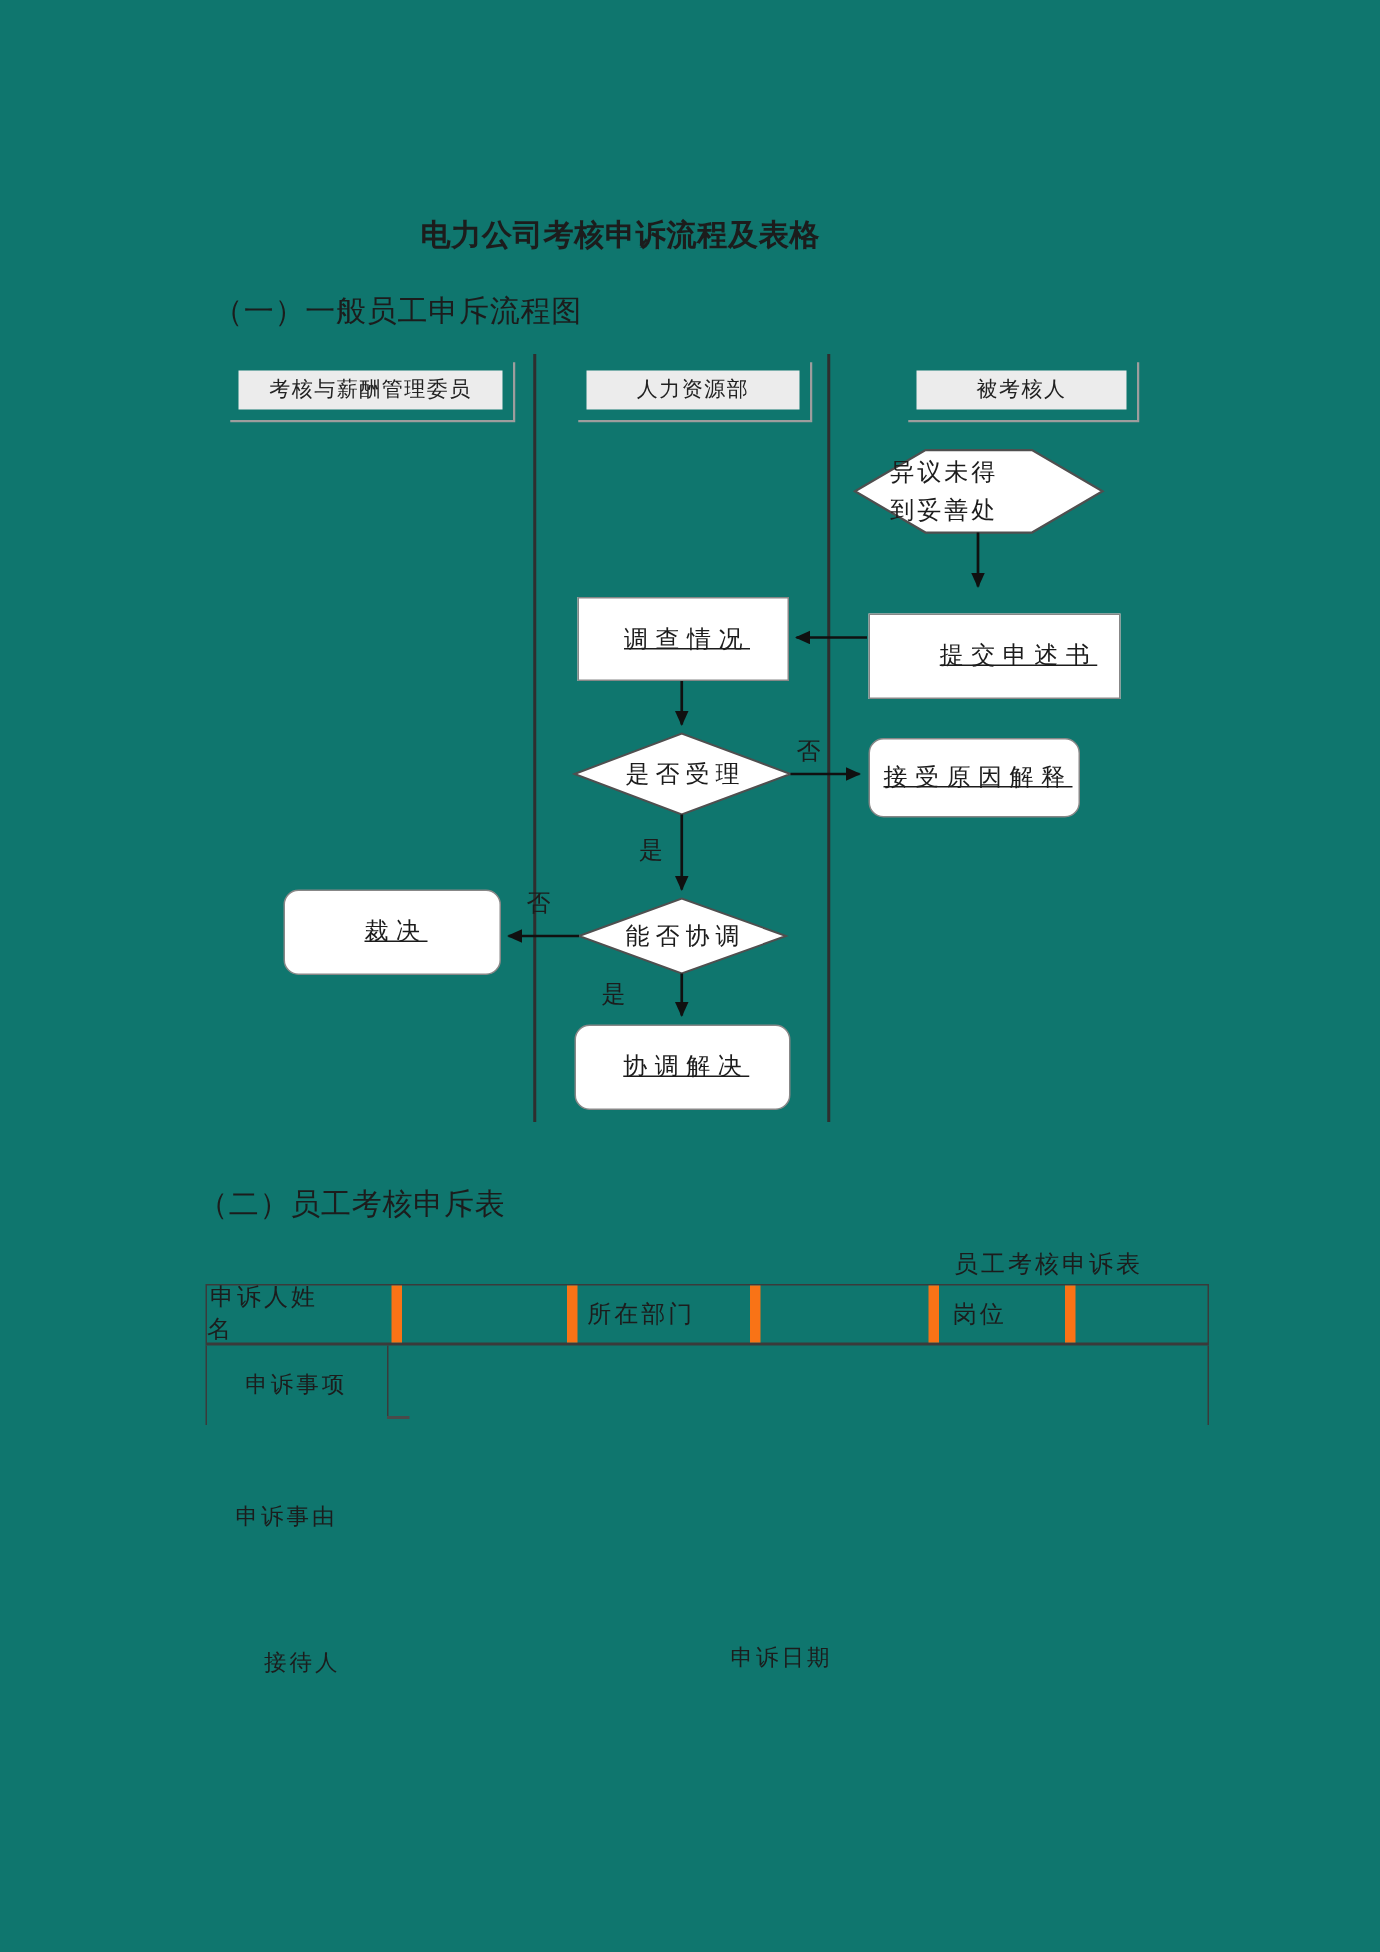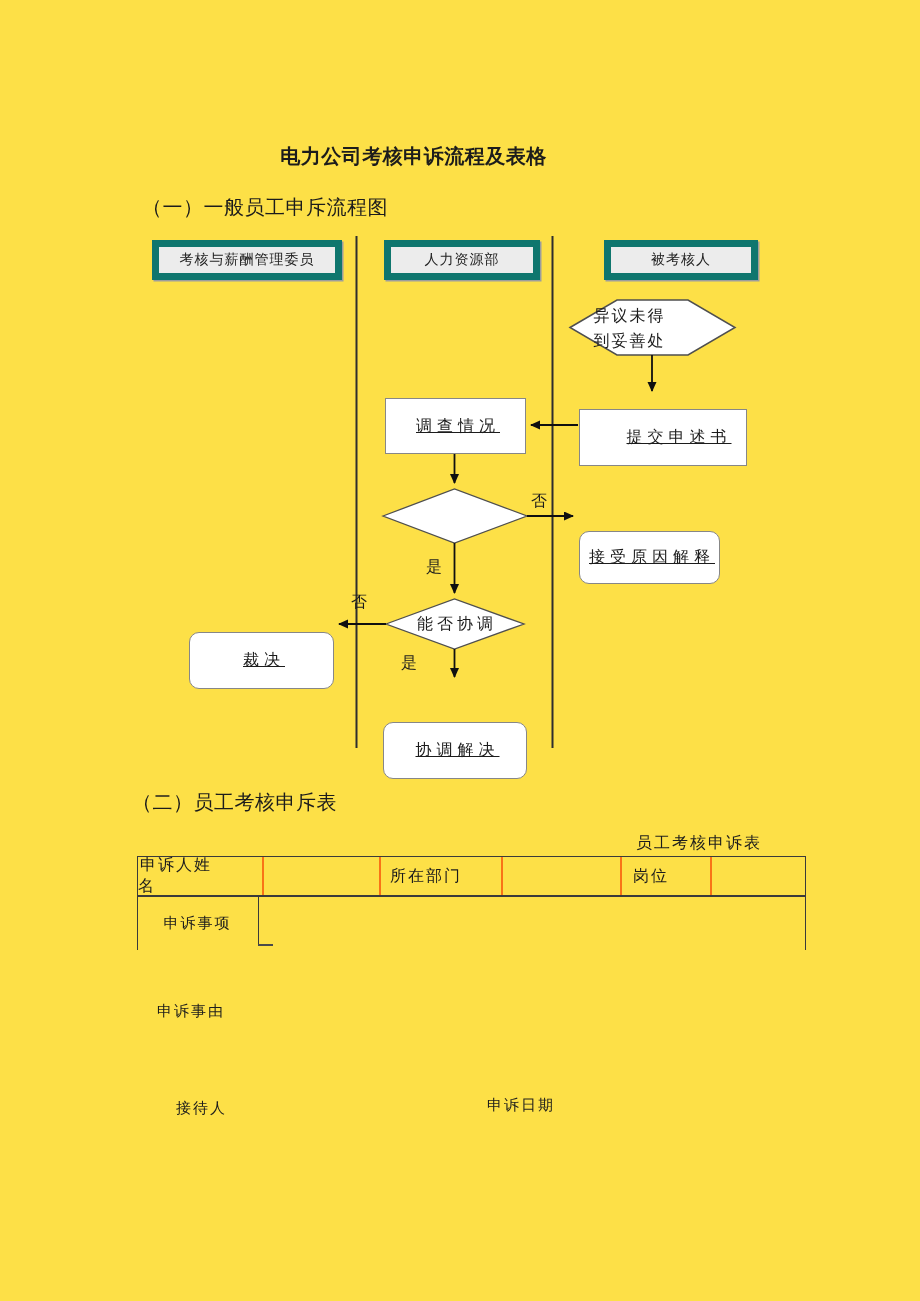--- a/index.html
+++ b/index.html
@@ -1,51 +1,51 @@
 <!DOCTYPE html>
 <html><head>
 <meta charset="utf-8">
 <style>
   html,body{margin:0;padding:0;background:#888;}
   #page{
-    position:relative;width:920px;height:1301px;margin:0 auto;background:#fde047;
+    position:relative;width:920px;height:1301px;margin:0 auto;background:#0f766e;
     font-family:"Liberation Serif","DejaVu Serif",serif;color:#1c1c1c;overflow:hidden;
   }
   .abs{position:absolute;}
   #doc-title{left:0;top:143px;width:827px;text-align:center;font-size:20px;font-weight:600;letter-spacing:0.5px;}
   .sec-heading{font-size:20px;letter-spacing:0.5px;}
   #ovl{position:absolute;left:0;top:0;pointer-events:none;}
   .lane-hdr{
     background:#ececec;border:7px solid #0f766e;box-shadow:1.5px 1.5px 0 #9d9d9d;
     display:flex;align-items:center;justify-content:center;
     font-size:14px;letter-spacing:1px;color:#222;
   }
   .node{
     background:#fff;border:1px solid #878787;display:flex;align-items:center;justify-content:center;
     font-size:16px;letter-spacing:5px;text-indent:5px;color:#1c1c1c;text-decoration:underline;
   }
-  .round{border-radius:10px;margin-top:39px;}
+  .round{border-radius:10px;}
   .shape-label{
     display:flex;flex-direction:column;align-items:center;justify-content:center;
     font-size:16px;letter-spacing:4px;text-indent:4px;color:#1c1c1c;text-align:center;
   }
   .hex-label{letter-spacing:2px;text-indent:2px;line-height:25px;}
   .edge-label{font-size:16px;color:#1c1c1c;}
   
   #tbl-title{left:137px;top:833px;width:625px;text-align:right;font-size:16px;letter-spacing:2px;}
   #tbl-header{
     left:137px;top:856px;width:669px;height:41px;display:flex;
     border-top:1px solid #3a3a3a;border-left:1px solid #3a3a3a;border-right:1px solid #3a3a3a;
     border-bottom:2px solid #3a3a3a;box-sizing:border-box;
   }
   .tcell{
     height:100%;display:flex;align-items:center;justify-content:center;
     font-size:16px;letter-spacing:2px;text-indent:2px;box-sizing:border-box;
   }
-  .tcell + .tcell{border-left:2px solid #f97316;margin-left:32px;}
+  .tcell + .tcell{border-left:7px solid #f97316;margin-left:32px;}
   .vseg{width:1px;background:#3a3a3a;}
   .hseg{height:2px;background:#4a4a4a;}
   .free-label{font-size:15px;letter-spacing:2px;}
 </style>
 </head>
 <body>
 
 <div id="page">
 
   <div class="abs" id="doc-title">电力公司考核申诉流程及表格</div>
@@ -79,20 +79,21 @@
   <div class="abs lane-hdr" style="left:604px;top:240px;width:140px;height:26px;">被考核人</div>
 
   <div class="abs shape-label hex-label" style="left:546px;top:301px;width:165px;height:54px;">
     <span>异议未得</span>
     <span>到妥善处</span>
   </div>
 
   <div class="abs node" style="left:385px;top:398px;width:139px;height:54px;">调查情况</div>
   <div class="abs node" style="left:579px;top:409px;width:139px;height:55px;padding-left:27px;">提交申述书</div>
 
+  <div class="abs shape-label" style="left:383px;top:489px;width:144px;height:54px;">是否受理</div>
   <div class="abs shape-label" style="left:386px;top:599px;width:138px;height:50px;">能否协调</div>
 
   <div class="abs node round" style="left:579px;top:492px;width:139px;height:51px;">接受原因解释</div>
   <div class="abs node round" style="left:189px;top:593px;width:143px;height:55px;">裁决</div>
   <div class="abs node round" style="left:383px;top:683px;width:142px;height:55px;">协调解决</div>
 
   <div class="abs edge-label" style="left:531px;top:491px;">否</div>
   <div class="abs edge-label" style="left:426px;top:557px;">是</div>
   <div class="abs edge-label" style="left:351px;top:592px;">否</div>
   <div class="abs edge-label" style="left:401px;top:653px;">是</div>

